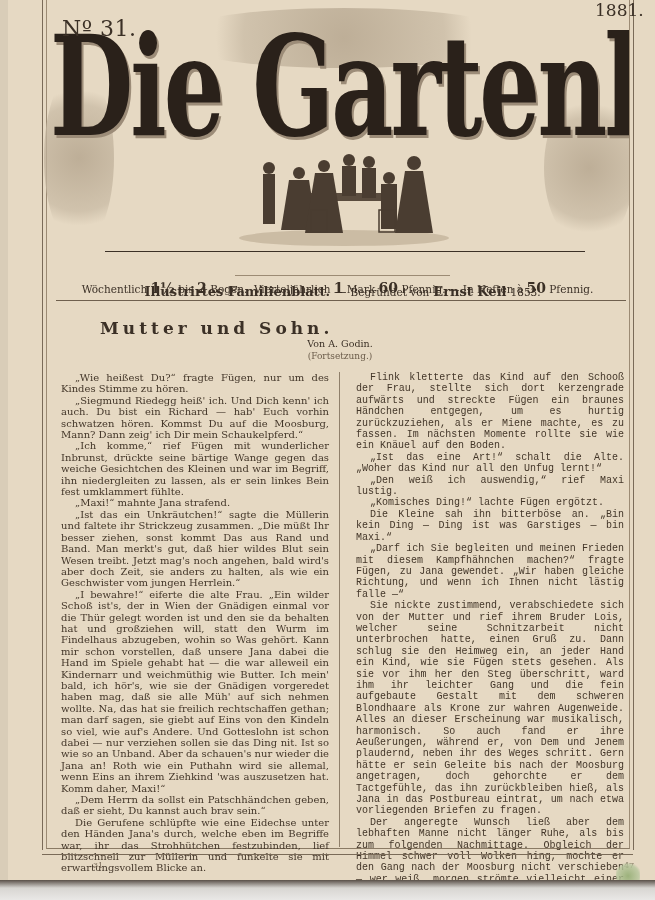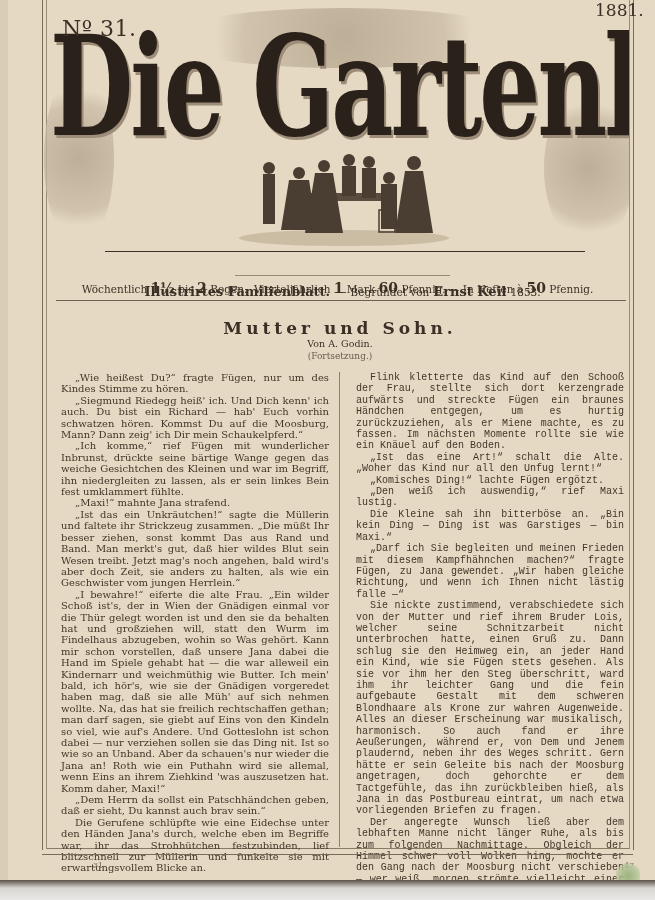--- a/index.html
+++ b/index.html
@@ -15,21 +15,21 @@
   .ornament{position:absolute;border-radius:50%;background:radial-gradient(circle,#b0a089 0%,#c9bba5 55%,transparent 70%);opacity:.75;}
   .scene{position:absolute;left:185px;top:130px;width:230px;height:110px;}
   .rule-top{position:absolute;left:105px;top:251px;width:480px;border-top:1px solid #3b3026;}
   .subtitle{position:absolute;left:100px;top:256px;width:485px;text-align:center;font-size:12.5px;margin-top:28px;}
   .subtitle b{font-weight:bold;font-size:13px;}
   .subtitle .small{font-size:10.5px;}
   .rule-mid{position:absolute;left:235px;top:275px;width:215px;border-top:1px solid #9c8b74;}
   .price{position:absolute;left:55px;top:280px;width:565px;text-align:center;font-size:10.5px;white-space:nowrap;}
   .price b{font-size:14px;}
   .rule-price{position:absolute;left:56px;top:300px;width:570px;border-top:1px solid #6f604e;}
-  .art-title{position:absolute;left:100px;top:318px;width:480px;text-align:center;font-size:17px;letter-spacing:4px;font-weight:bold;}
+  .art-title{position:absolute;left:100px;top:318px;width:480px;text-align:left;font-size:17px;letter-spacing:4px;font-weight:bold;}
   .art-author{position:absolute;left:100px;top:338px;width:480px;text-align:center;font-size:9.5px;}
   .art-cont{position:absolute;left:100px;top:351px;width:480px;text-align:center;font-size:9px;color:#6b5c4a;}
   .col{position:absolute;top:372px;width:268px;font-size:10px;line-height:11.4px;text-align:justify;color:#433629;}
   .col p{margin:0;text-indent:14px;}
   .col-left{left:61px;}
   .col-right{left:356px;font-family:Liberation Mono, monospace;}
   .col-divider{position:absolute;left:339px;top:372px;height:475px;border-left:1px solid #8f7f6a;}
   .folio-left{position:absolute;left:93px;top:861px;font-size:8px;color:#7a6b58;}
   .folio-right{position:absolute;left:588px;top:861px;font-size:8px;color:#7a6b58;padding-left:36px;}
   .stamp{position:absolute;left:616px;top:862px;width:24px;height:28px;background:radial-gradient(circle at 50% 50%,#8aa86a 0%,#b8c79e 60%,transparent 75%);opacity:.8;}
@@ -116,22 +116,22 @@
   <p>„Maxi!“ mahnte Jana strafend.</p>
   <p>„Ist das ein Unkräutchen!“ sagte die Müllerin und faltete ihr Strickzeug zusammen. „Die müßt Ihr besser ziehen, sonst kommt Das aus Rand und Band. Man merkt's gut, daß hier wildes Blut sein Wesen treibt. Jetzt mag's noch angehen, bald wird's aber doch Zeit, sie anders zu halten, als wie ein Geschwister vom jungen Herrlein.“</p>
   <p>„I bewahre!“ eiferte die alte Frau. „Ein wilder Schoß ist's, der in Wien der Gnädigen einmal vor die Thür gelegt worden ist und den sie da behalten hat und großziehen will, statt den Wurm im Findelhaus abzugeben, wohin so Was gehört. Kann mir schon vorstellen, daß unsere Jana dabei die Hand im Spiele gehabt hat — die war alleweil ein Kindernarr und weichmüthig wie Butter. Ich mein' bald, ich hör's, wie sie der Gnädigen vorgeredet haben mag, daß sie alle Müh' auf sich nehmen wollte. Na, das hat sie freilich rechtschaffen gethan; man darf sagen, sie giebt auf Eins von den Kindeln so viel, wie auf's Andere. Und Gotteslohn ist schon dabei — nur verziehen sollen sie das Ding nit. Ist so wie so an Unband. Aber da schauen's nur wieder die Jana an! Roth wie ein Puthahn wird sie allemal, wenn Eins an ihrem Ziehkind 'was auszusetzen hat. Komm daher, Maxi!“</p>
   <p>„Dem Herrn da sollst ein Patschhändchen geben, daß er sieht, Du kannst auch brav sein.“</p>
   <p>Die Gerufene schlüpfte wie eine Eidechse unter den Händen Jana's durch, welche eben im Begriffe war, ihr das Strohhütchen festzubinden, lief blitzschnell zur Müllerin und funkelte sie mit erwartungsvollem Blicke an.</p>
 </div>
 <div class="col-divider"></div>
 <div class="col col-right">
   <p>Flink kletterte das Kind auf den Schooß der Frau, stellte sich dort kerzengrade aufwärts und streckte Fügen ein braunes Händchen entgegen, um es hurtig zurückzuziehen, als er Miene machte, es zu fassen. Im nächsten Momente rollte sie wie ein Knäuel auf den Boden.</p>
   <p>„Ist das eine Art!“ schalt die Alte. „Woher das Kind nur all den Unfug lernt!“</p>
+  <p>„Den weiß ich auswendig,“ rief Maxi lustig.</p>
   <p>„Komisches Ding!“ lachte Fügen ergötzt.</p>
-  <p>„Den weiß ich auswendig,“ rief Maxi lustig.</p>
   <p>Die Kleine sah ihn bitterböse an. „Bin kein Ding — Ding ist was Garstiges — bin Maxi.“</p>
   <p>„Darf ich Sie begleiten und meinen Frieden mit diesem Kampfhähnchen machen?“ fragte Fügen, zu Jana gewendet. „Wir haben gleiche Richtung, und wenn ich Ihnen nicht lästig falle —“</p>
   <p>Sie nickte zustimmend, verabschiedete sich von der Mutter und rief ihrem Bruder Lois, welcher seine Schnitzarbeit nicht unterbrochen hatte, einen Gruß zu. Dann schlug sie den Heimweg ein, an jeder Hand ein Kind, wie sie Fügen stets gesehen. Als sie vor ihm her den Steg überschritt, ward ihm ihr leichter Gang und die fein aufgebaute Gestalt mit dem schweren Blondhaare als Krone zur wahren Augenweide. Alles an dieser Erscheinung war musikalisch, harmonisch. So auch fand er ihre Aeußerungen, während er, von Dem und Jenem plaudernd, neben ihr des Weges schritt. Gern hätte er sein Geleite bis nach der Moosburg angetragen, doch gehorchte er dem Tactgefühle, das ihn zurückbleiben hieß, als Jana in das Postbureau eintrat, um nach etwa vorliegenden Briefen zu fragen.</p>
   <p>Der angeregte Wunsch ließ aber dem lebhaften Manne nicht länger Ruhe, als bis zum folgenden Nachmittage. Obgleich der Himmel schwer voll Wolken hing, mochte er den Gang nach der Moosburg nicht verschieben — wer weiß, morgen strömte vielleicht einer der unsterblichen Tiroler Regen nieder, welche ein mindestens achttägiges Regiment energisch durchzuführen pflegen. Also vorwärts! Jede Berührung seines empfänglichen Naturells wirkte unmittelbar auf den ganzen Menschen, so auch diese neue Regung von Freude. Nur ein Bedenken störte ihn. Welche Bewandtniß mochte es mit der Herrin des Hauses haben, in das er einzuziehen wünschte? Er wußte von ihr nichts, als daß sie Wittwe sei. Eine noch junge Wittwe ohne Zweifel, dem zarten Alter ihres Knaben nach, ebenso gewiß aber eine melancholische, ungesellige Natur. Er suchte sich die wenigen Aeußerungen Jana's über ihre Herrin zusammen; sie hatte gerathen, Nachmittags hinauszukommen,</p>
 </div>
 
 <div class="frame-bottom"></div>
 <div class="folio-left">31</div>
 <div class="folio-right">47</div>
 <div class="stamp"></div>

